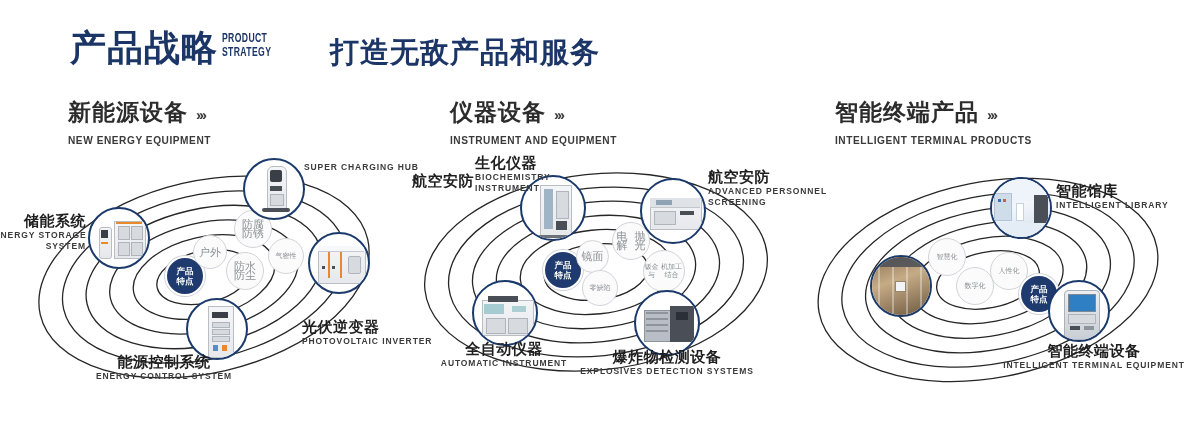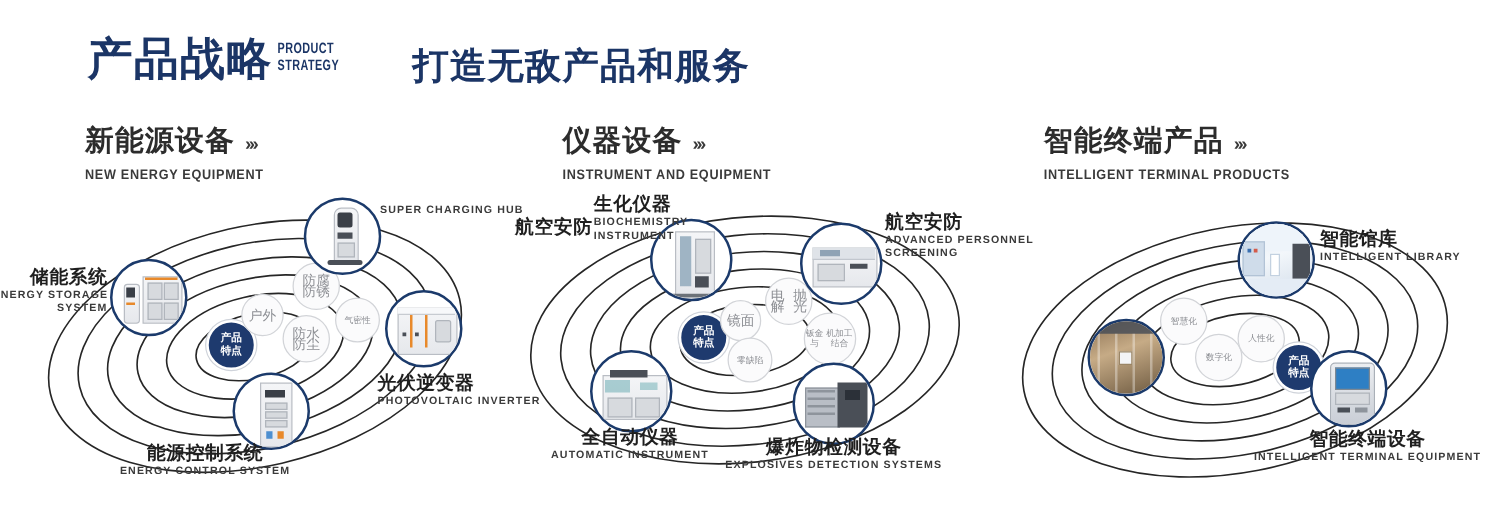--- a/index.html
+++ b/index.html
@@ -219,21 +219,21 @@
       <div class="photo">
         <div class="dev cab" style="left:8px;top:12px;width:46px;height:36px;"></div>
         <div class="dev" style="left:8px;top:12px;width:46px;height:5px;background:#f7f8fa;border-bottom:1px solid #c7cbd1;"></div>
         <div class="dev strip" style="left:18px;top:18px;width:1.5px;height:26px;"></div>
         <div class="dev strip" style="left:30px;top:18px;width:1.5px;height:26px;"></div>
         <div class="dev pnl" style="left:38px;top:22px;width:11px;height:16px;border-radius:2px;"></div>
         <div class="dev dark" style="left:12px;top:32px;width:3px;height:3px;"></div>
         <div class="dev dark" style="left:22px;top:32px;width:3px;height:3px;"></div>
       </div>
     </div>
-    <div class="lbl l" style="left:294px;top:147px;">
+    <div class="lbl l" style="left:294px;top:168px;">
       <div class="cn">光伏逆变器</div>
       <div class="en">PHOTOVOLTAIC INVERTER</div>
     </div>
 
     <div class="node" style="left:178px;top:148px;width:62px;height:62px;">
       <div class="photo">
         <div class="dev cab" style="left:20px;top:6px;width:24px;height:50px;"></div>
         <div class="dev scr" style="left:24px;top:12px;width:16px;height:6px;"></div>
         <div class="dev pnl" style="left:24px;top:22px;width:16px;height:4px;"></div>
         <div class="dev pnl" style="left:24px;top:29px;width:16px;height:4px;"></div>

